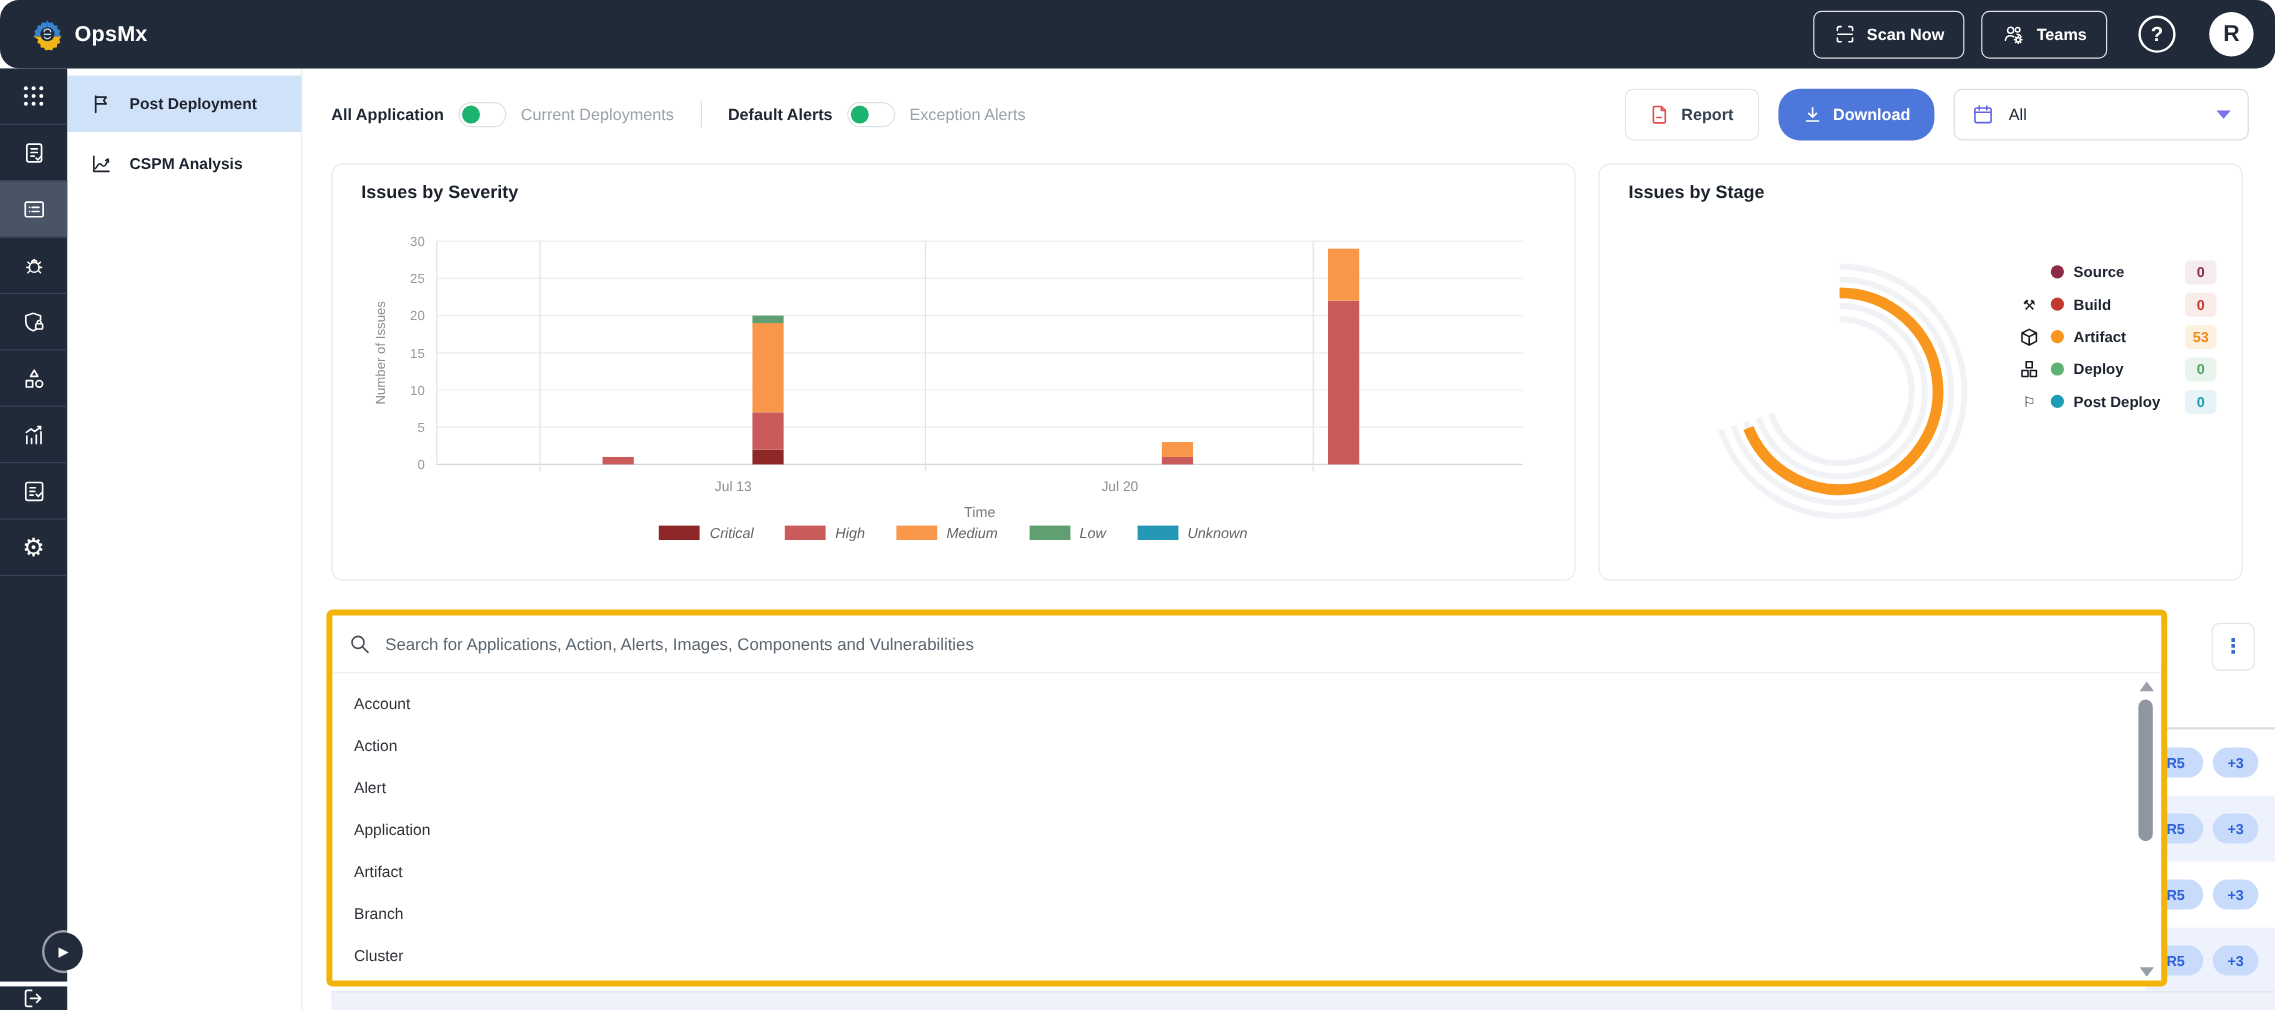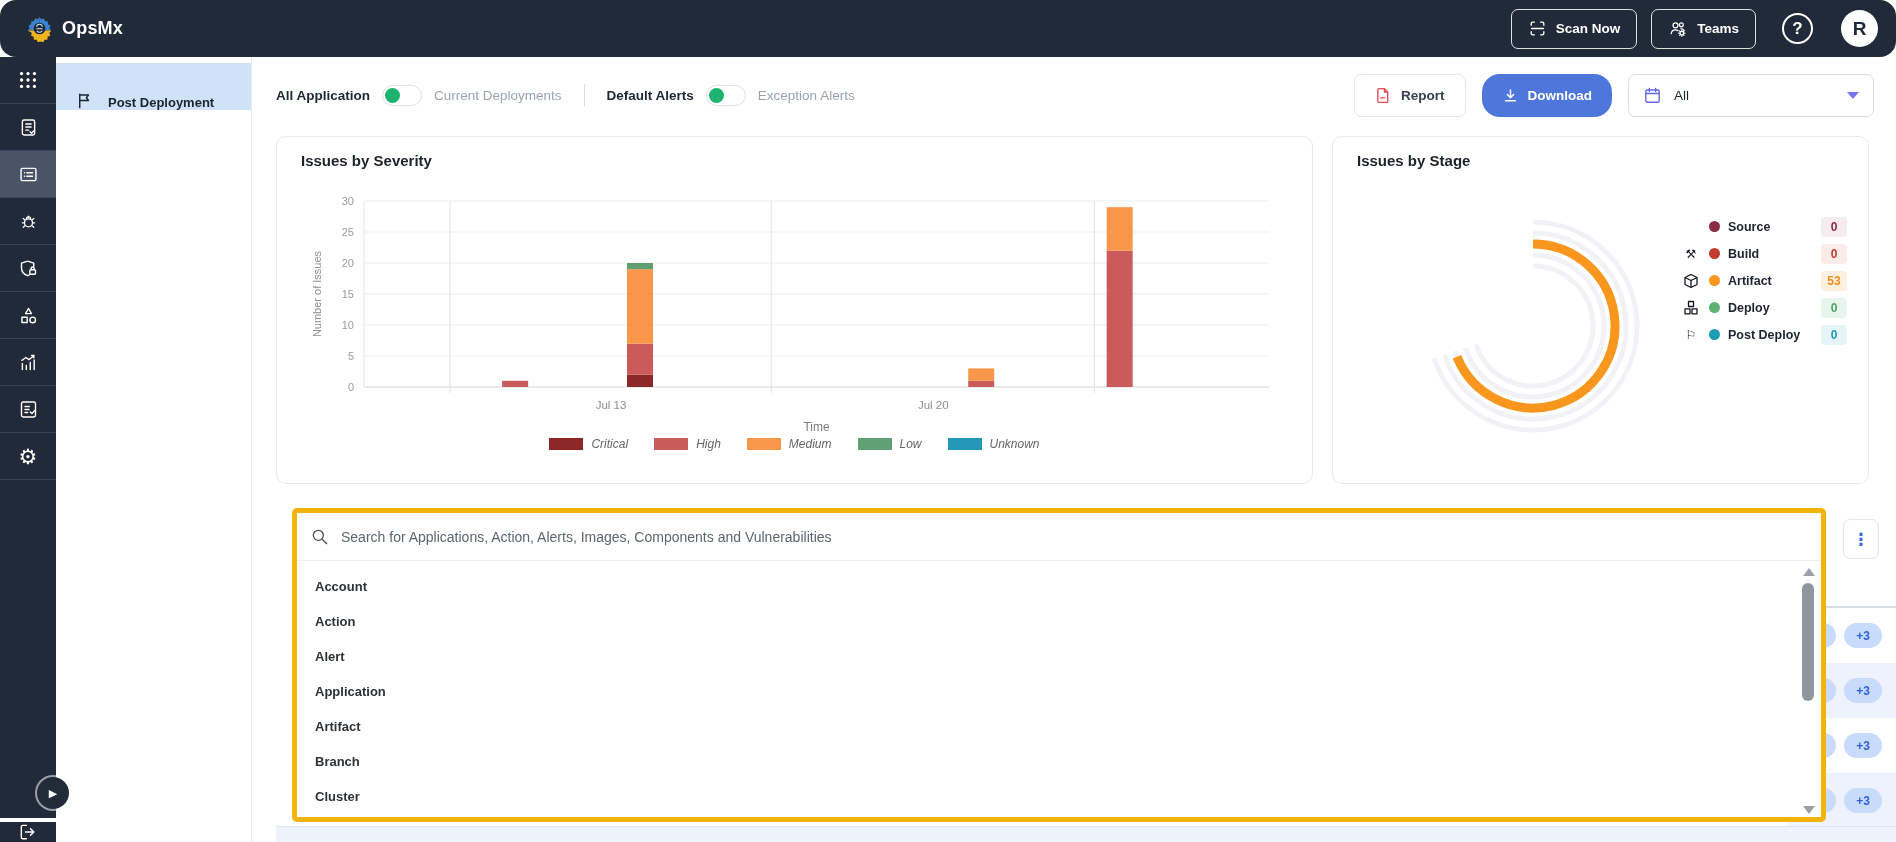--- a/index.html
+++ b/index.html
@@ -20,21 +20,21 @@
   .rail { position:absolute; left:0; top:57px; width:56px; height:761px; background:#212a39; z-index:15; }
   .rail-cell { width:56px; height:47px; display:flex; align-items:center; justify-content:center; color:#fff; border-bottom:1px solid #39435a; cursor:pointer; }
   .rail-cell:first-child { border-bottom:1px solid #39435a; }
   .rail-cell.active { background:#4a5467; }
   .rail-gear-glyph { font-size:21px; line-height:1; }
   .rail-logout { position:absolute; left:0; top:822px; width:56px; height:20px; background:#212a39; display:flex; align-items:flex-start; justify-content:center; z-index:15; color:#fff; }
   .expand-fab { position:absolute; left:37px; top:777px; width:32px; height:32px; border-radius:50%; background:#222b3a; color:#fff; display:flex; align-items:center; justify-content:center; font-size:11px; box-shadow:0 0 0 2px rgba(255,255,255,.55); z-index:30; cursor:pointer; }
 
   
   .submenu { position:absolute; left:56px; top:57px; width:196px; height:785px; background:#fff; border-right:1px solid #e8eaee; z-index:10; padding-top:6px; }
-  .menu-item { display:flex; align-items:flex-end; gap:13px; height:47px; padding-left:17px; color:#1d2430; font-size:13px; font-weight:700; cursor:pointer; margin-bottom:3px; }
+  .menu-item { display:flex; align-items:center; gap:13px; height:47px; padding-left:17px; color:#1d2430; font-size:13px; font-weight:700; cursor:pointer; margin-bottom:3px; }
   .menu-item.active { background:#cfe2f7; }
   .menu-icon { width:22px; display:flex; justify-content:center; color:#1d2430; }
 
   
   .filter-row { position:absolute; left:276px; top:73px; height:44px; display:flex; align-items:center; z-index:5; }
   .lbl-strong { font-size:13.5px; font-weight:700; color:#1f2733; }
   .lbl-muted { font-size:13.5px; color:#9aa3ad; }
   .toggle { width:40px; height:21px; border:1px solid #dde1e7; border-radius:11px; background:#fff; position:relative; margin:0 12px; cursor:pointer; flex:none; }
   .toggle .knob { position:absolute; left:2px; top:2px; width:15px; height:15px; border-radius:50%; background:#1db470; }
   .vdivider { width:1px; height:22px; background:#d9dde3; margin:0 22px; }
@@ -68,25 +68,25 @@
   .bg-row { height:55px; display:flex; align-items:center; gap:8px; padding-left:2px; background:#fff; }
   .bg-row.alt { background:#edf2fc; }
   .pill { height:25px; border-radius:13px; background:#c9dbfa; color:#2f62d8; font-size:12px; font-weight:600; display:flex; align-items:center; justify-content:center; }
   .pill.p1 { width:46px; }
   .pill.p2 { width:38px; }
   .below-strip { position:absolute; left:276px; top:826px; width:1620px; height:16px; background:#edf2fb; border-top:1px solid #dfe5ee; z-index:1; }
 
   .kebab-btn { position:absolute; left:1843px; top:519px; width:36px; height:40px; background:#fff; border:1px solid #e2e5ea; border-radius:7px; display:flex; align-items:center; justify-content:center; color:#3b6ad4; font-size:17px; font-weight:700; z-index:3; cursor:pointer; }
 
   
-  .search-panel { position:absolute; left:292px; top:508px; width:1534px; height:314px; background:#fff; border:5px solid #f2b40b; border-radius:5px; z-index:5; }
+  .search-panel { position:absolute; left:272px; top:508px; width:1534px; height:314px; background:#fff; border:5px solid #f2b40b; border-radius:5px; z-index:5; }
   .search-row { height:48px; display:flex; align-items:center; gap:11px; padding-left:13px; border-bottom:1px solid #eceef2; }
   .search-input { border:none; outline:none; flex:1; height:30px; font-size:14px; color:#333; font-family:"Liberation Sans","DejaVu Sans",sans-serif; }
   .search-input::placeholder { color:#5c6670; opacity:1; }
-  .cat-list { padding-top:8px;font-weight:bold; }
+  .cat-list { padding-top:8px; }
   .cat-item { height:35px; display:flex; align-items:center; padding-left:18px; font-size:13px; color:#2e3338; cursor:pointer; }
   .dd-scrollbar { position:absolute; right:6px; top:55px; width:14px; height:246px; }
   .dd-arrow-up { position:absolute; top:0; left:2px; width:0; height:0; border-left:6px solid transparent; border-right:6px solid transparent; border-bottom:8px solid #9aa0a8; cursor:pointer; }
   .dd-arrow-down { position:absolute; bottom:0; left:2px; width:0; height:0; border-left:6px solid transparent; border-right:6px solid transparent; border-top:8px solid #9aa0a8; cursor:pointer; }
   .dd-thumb { position:absolute; top:15px; left:1px; width:12px; height:118px; background:#9096a0; border-radius:7px; cursor:pointer; }
 
   svg.ic { display:block; }
   text { font-family:"Liberation Sans","DejaVu Sans",sans-serif; }
 </style>
 </head>
@@ -222,20 +222,30 @@
 
   <aside class="submenu" id="submenu">
       <div class="menu-item active">
         <span class="menu-icon">
           <svg class="ic" width="19" height="19" viewBox="0 0 24 24" fill="none" stroke="currentColor" stroke-width="1.8" stroke-linecap="round" stroke-linejoin="round">
             <path d="M6 21V4"></path>
             <path d="M6 5h11l-2.6 3.5L17 12H6"></path>
           </svg>
         </span>
         <span>Post Deployment</span>
+      </div>
+      <div class="menu-item">
+        <span class="menu-icon">
+          <svg class="ic" width="19" height="19" viewBox="0 0 24 24" fill="none" stroke="currentColor" stroke-width="1.7" stroke-linecap="round" stroke-linejoin="round">
+            <path d="M4 4v16h16"></path>
+            <path d="M5.5 17c2-1.2 2.6-5 4.6-5s2.4 2.6 4.4 2.6 2.6-3.8 4.5-5.6"></path>
+            <path d="M16.5 8.5L19 7l.5 3"></path>
+          </svg>
+        </span>
+        <span>CSPM Analysis</span>
       </div>
     </aside>
 
   <div class="filter-row">
     <span class="lbl-strong">All Application</span>
     <div class="toggle">
         <div class="knob"></div>
       </div>
     <span class="lbl-muted">Current Deployments</span>
     <div class="vdivider"></div>

